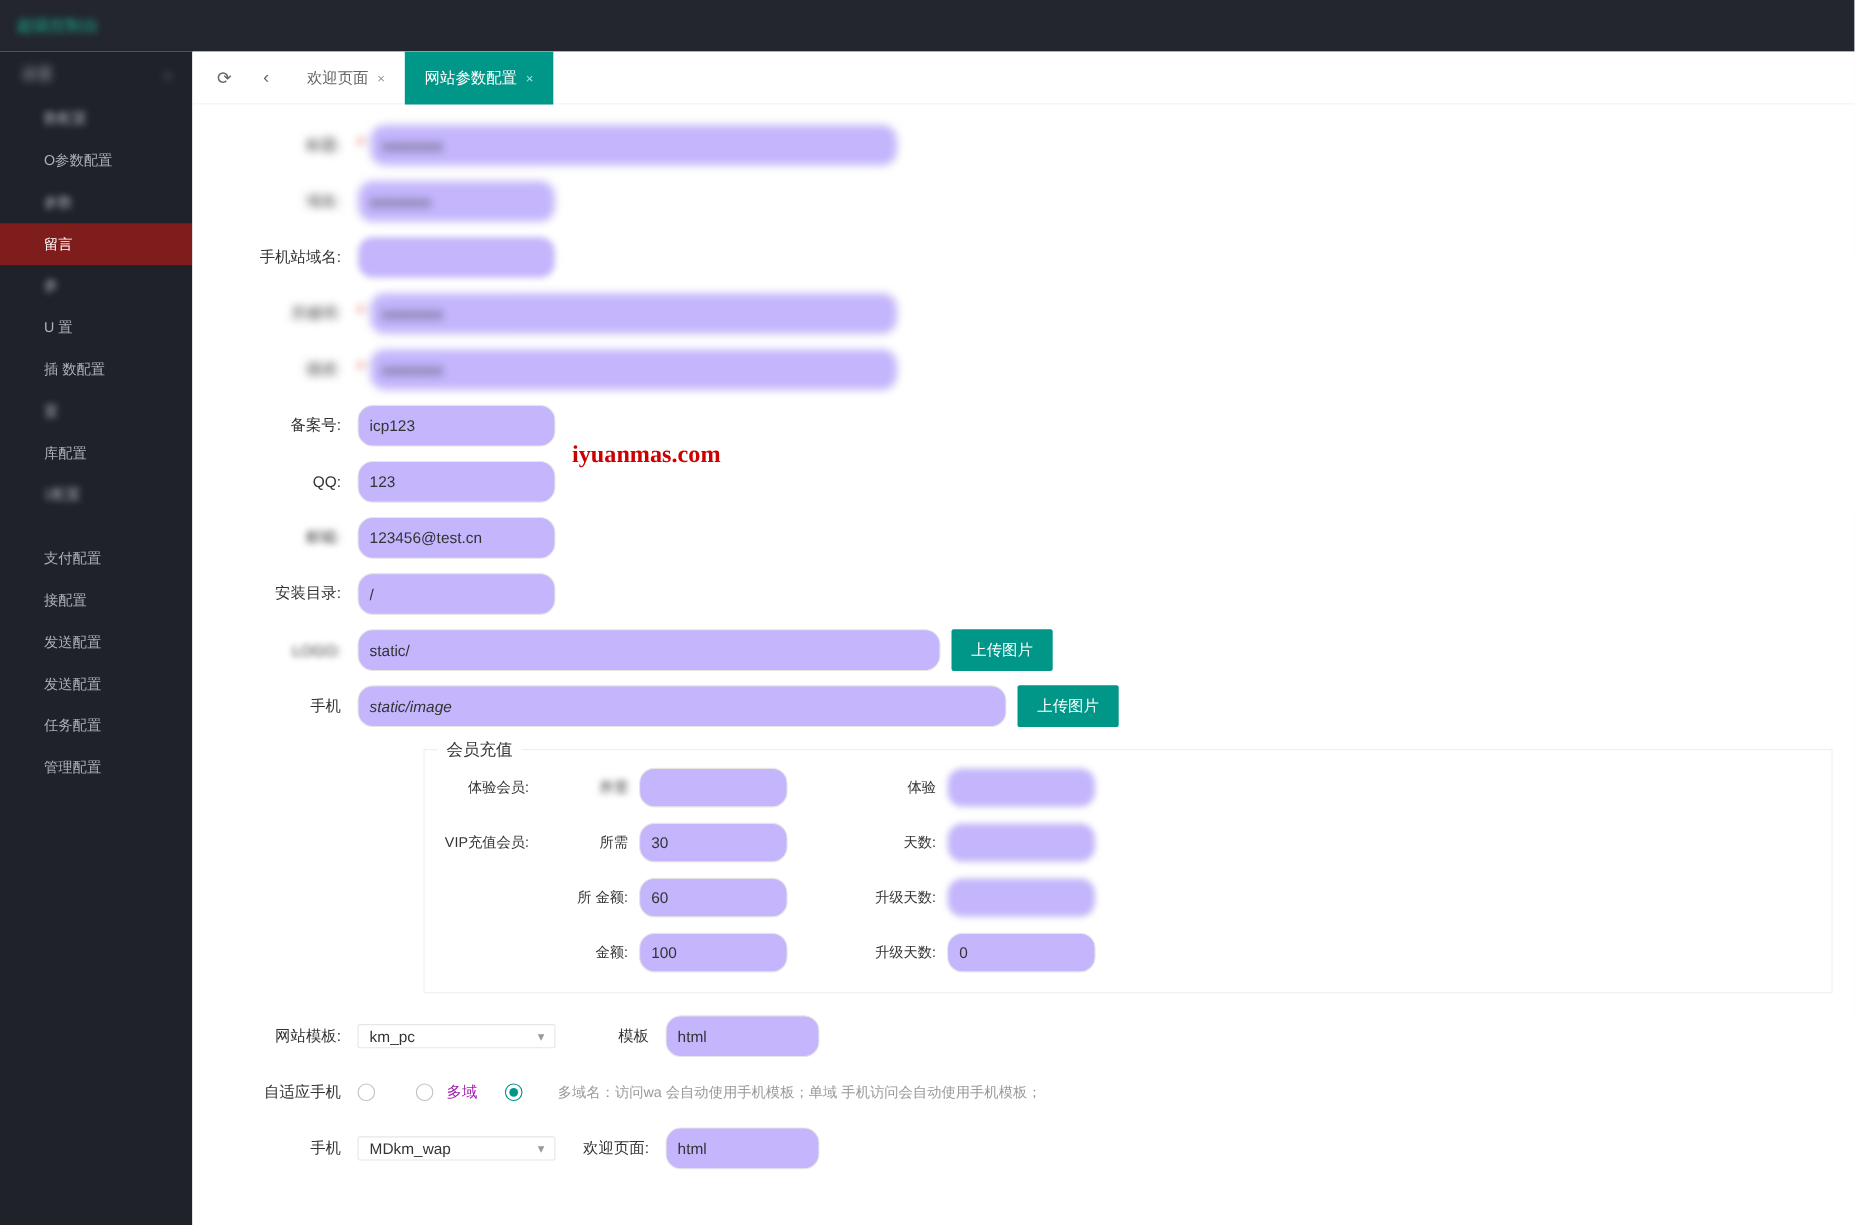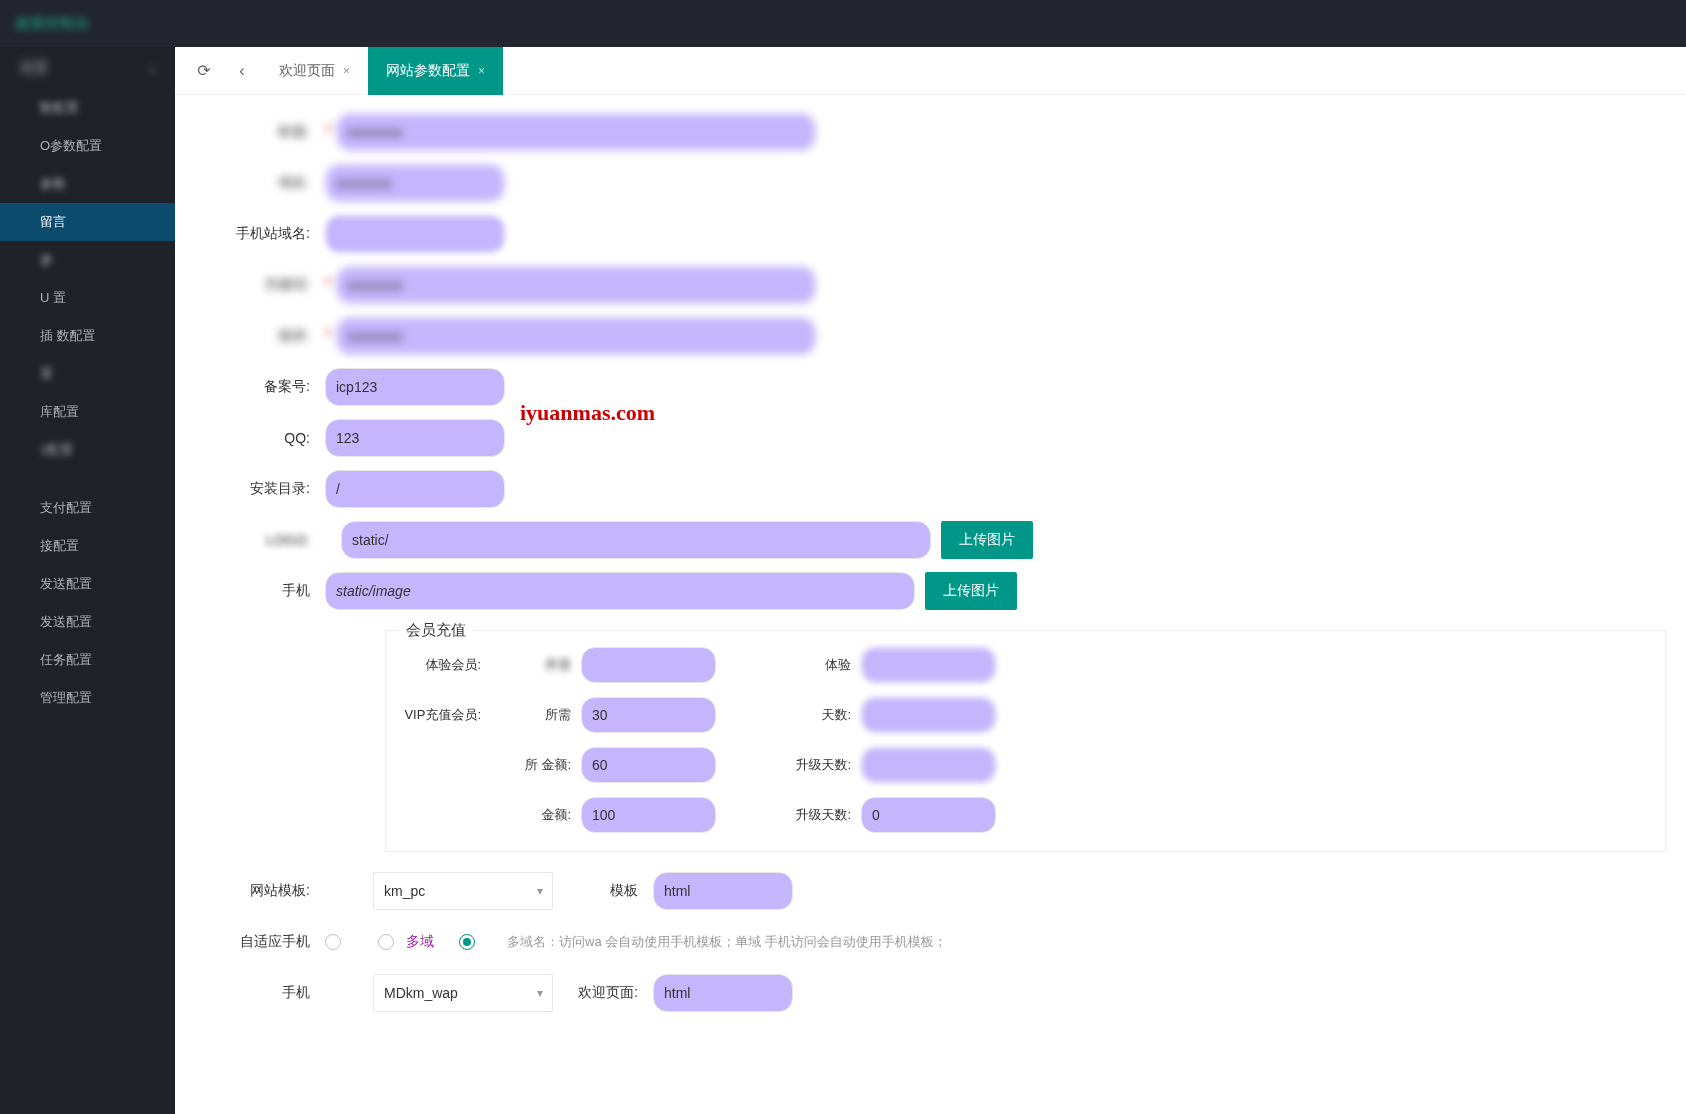--- a/index.html
+++ b/index.html
@@ -6,21 +6,21 @@
 body { background: #fff; width: 1686px; height: 1114px; overflow: hidden; }
 
 .topbar { height: 47px; background: #23262e; display: flex; align-items: center; padding: 0 15px; }
 .logo { color: #1aad8e; font-size: 15px; font-weight: 500; }
 
 .container { display: flex; height: calc(1114px - 47px); }
 
 .sidebar { width: 175px; background: #20222a; color: #adb0b8; overflow-y: auto; }
 .sidebar-group { padding: 12px 20px; font-size: 14px; color: #adb0b8; cursor: pointer; display: flex; justify-content: space-between; align-items: center; }
 .sidebar-item { padding: 10px 20px 10px 40px; font-size: 13px; color: #adb0b8; cursor: pointer; }
-.sidebar-item.active { background: #0c4a6e; color: #fff; }
+.sidebar-item.active { background: #7f1d1d; color: #fff; }
 
 .main { flex: 1; background: #f4f4f4; display: flex; flex-direction: column; }
 
 .tabbar { height: 48px; background: #fff; border-bottom: 1px solid #f0f0f0; display: flex; align-items: center; padding: 0 10px; }
 .tab-ctrl { width: 38px; height: 38px; display: flex; align-items: center; justify-content: center; color: #666; cursor: pointer; font-size: 16px; }
 .tab { padding: 0 18px; height: 48px; display: flex; align-items: center; font-size: 14px; color: #666; cursor: pointer; position: relative; }
 .tab.active { background: #009688; color: #fff; }
 .tab .close { margin-left: 8px; font-size: 12px; opacity: 0.7; }
 
 .content { flex: 1; background: #fff; overflow-y: auto; padding: 0; }
@@ -38,21 +38,21 @@
 
 .fieldset { border: 1px solid #eee; margin: 20px 20px 20px 210px; padding: 15px 15px 5px; position: relative; }
 .fieldset-title { position: absolute; top: -10px; left: 12px; background: #fff; padding: 0 8px; font-size: 15px; color: #333; }
 .fieldset .form-row { margin-bottom: 12px; }
 .fieldset .form-label { width: 95px; font-size: 13px; }
 .fieldset .form-label2 { width: 85px; text-align: right; padding-right: 10px; font-size: 13px; color: #333; }
 .fieldset .form-input { width: 135px; height: 36px; }
 .col-gap { width: 60px; }
 
 .select-wrap { position: relative; display: inline-block; }
-.select-input { height: 38px; border: 1px solid #e6e6e6; border-radius: 2px; padding: 0 30px 0 10px; font-size: 14px; color: #333; width: 180px; background: #fff; cursor: pointer; margin-left: 48px; }
+.select-input { height: 22px; border: 1px solid #e6e6e6; border-radius: 2px; padding: 0 30px 0 10px; font-size: 14px; color: #333; width: 180px; background: #fff; cursor: pointer; }
 .select-caret { position: absolute; right: 10px; top: 50%; transform: translateY(-50%); color: #999; pointer-events: none; font-size: 12px; }
 
 .radio-group { display: flex; align-items: center; gap: 25px; }
 .radio-item { display: flex; align-items: center; gap: 12px; font-size: 14px; color: #a21caf; cursor: pointer; justify-content: flex-end; }
 .radio-circle { width: 16px; height: 16px; border: 1px solid #c2c2c2; border-radius: 50%; display: flex; align-items: center; justify-content: center; }
 .radio-circle.checked { border-color: #009688; }
 .radio-dot { width: 8px; height: 8px; background: #009688; border-radius: 50%; }
 .hint-text { font-size: 13px; color: #999; margin-left: 20px; }
 
 .watermark { position: absolute; top: 400px; left: 520px; font-size: 22px; font-weight: bold; color: #c00; z-index: 999; font-family: Liberation Serif, serif; pointer-events: none; }
@@ -144,29 +144,33 @@
         <div class="form-row">
           <label class="form-label">备案号:</label>
           <input class="form-input sm" value="icp123" style="">
         </div>
 
         <div class="form-row">
           <label class="form-label">QQ:</label>
           <input class="form-input sm" value="123" style="">
         </div>
 
+        <div class="form-row">
+          <label class="form-label blur-sm">邮箱:</label>
+          <input class="form-input sm" value="123456@test.cn" style="">
+        </div>
 
         <div class="form-row">
           <label class="form-label">安装目录:</label>
           <input class="form-input sm" value="/" style="">
         </div>
 
         <div class="form-row">
           <label class="form-label blur-sm">LOGO:</label>
-          <input class="form-input" style="width: 590px; margin-left: 16px;" value="static/">
+          <input class="form-input" style="width: 530px;" value="static/">
           <button class="btn-upload">上传图片</button>
         </div>
 
         <div class="form-row">
           <label class="form-label">手机</label>
           <input class="form-input" style="width: 590px; font-style: italic;" value="static/image">
           <button class="btn-upload">上传图片</button>
         </div>
 
         <div class="fieldset">

